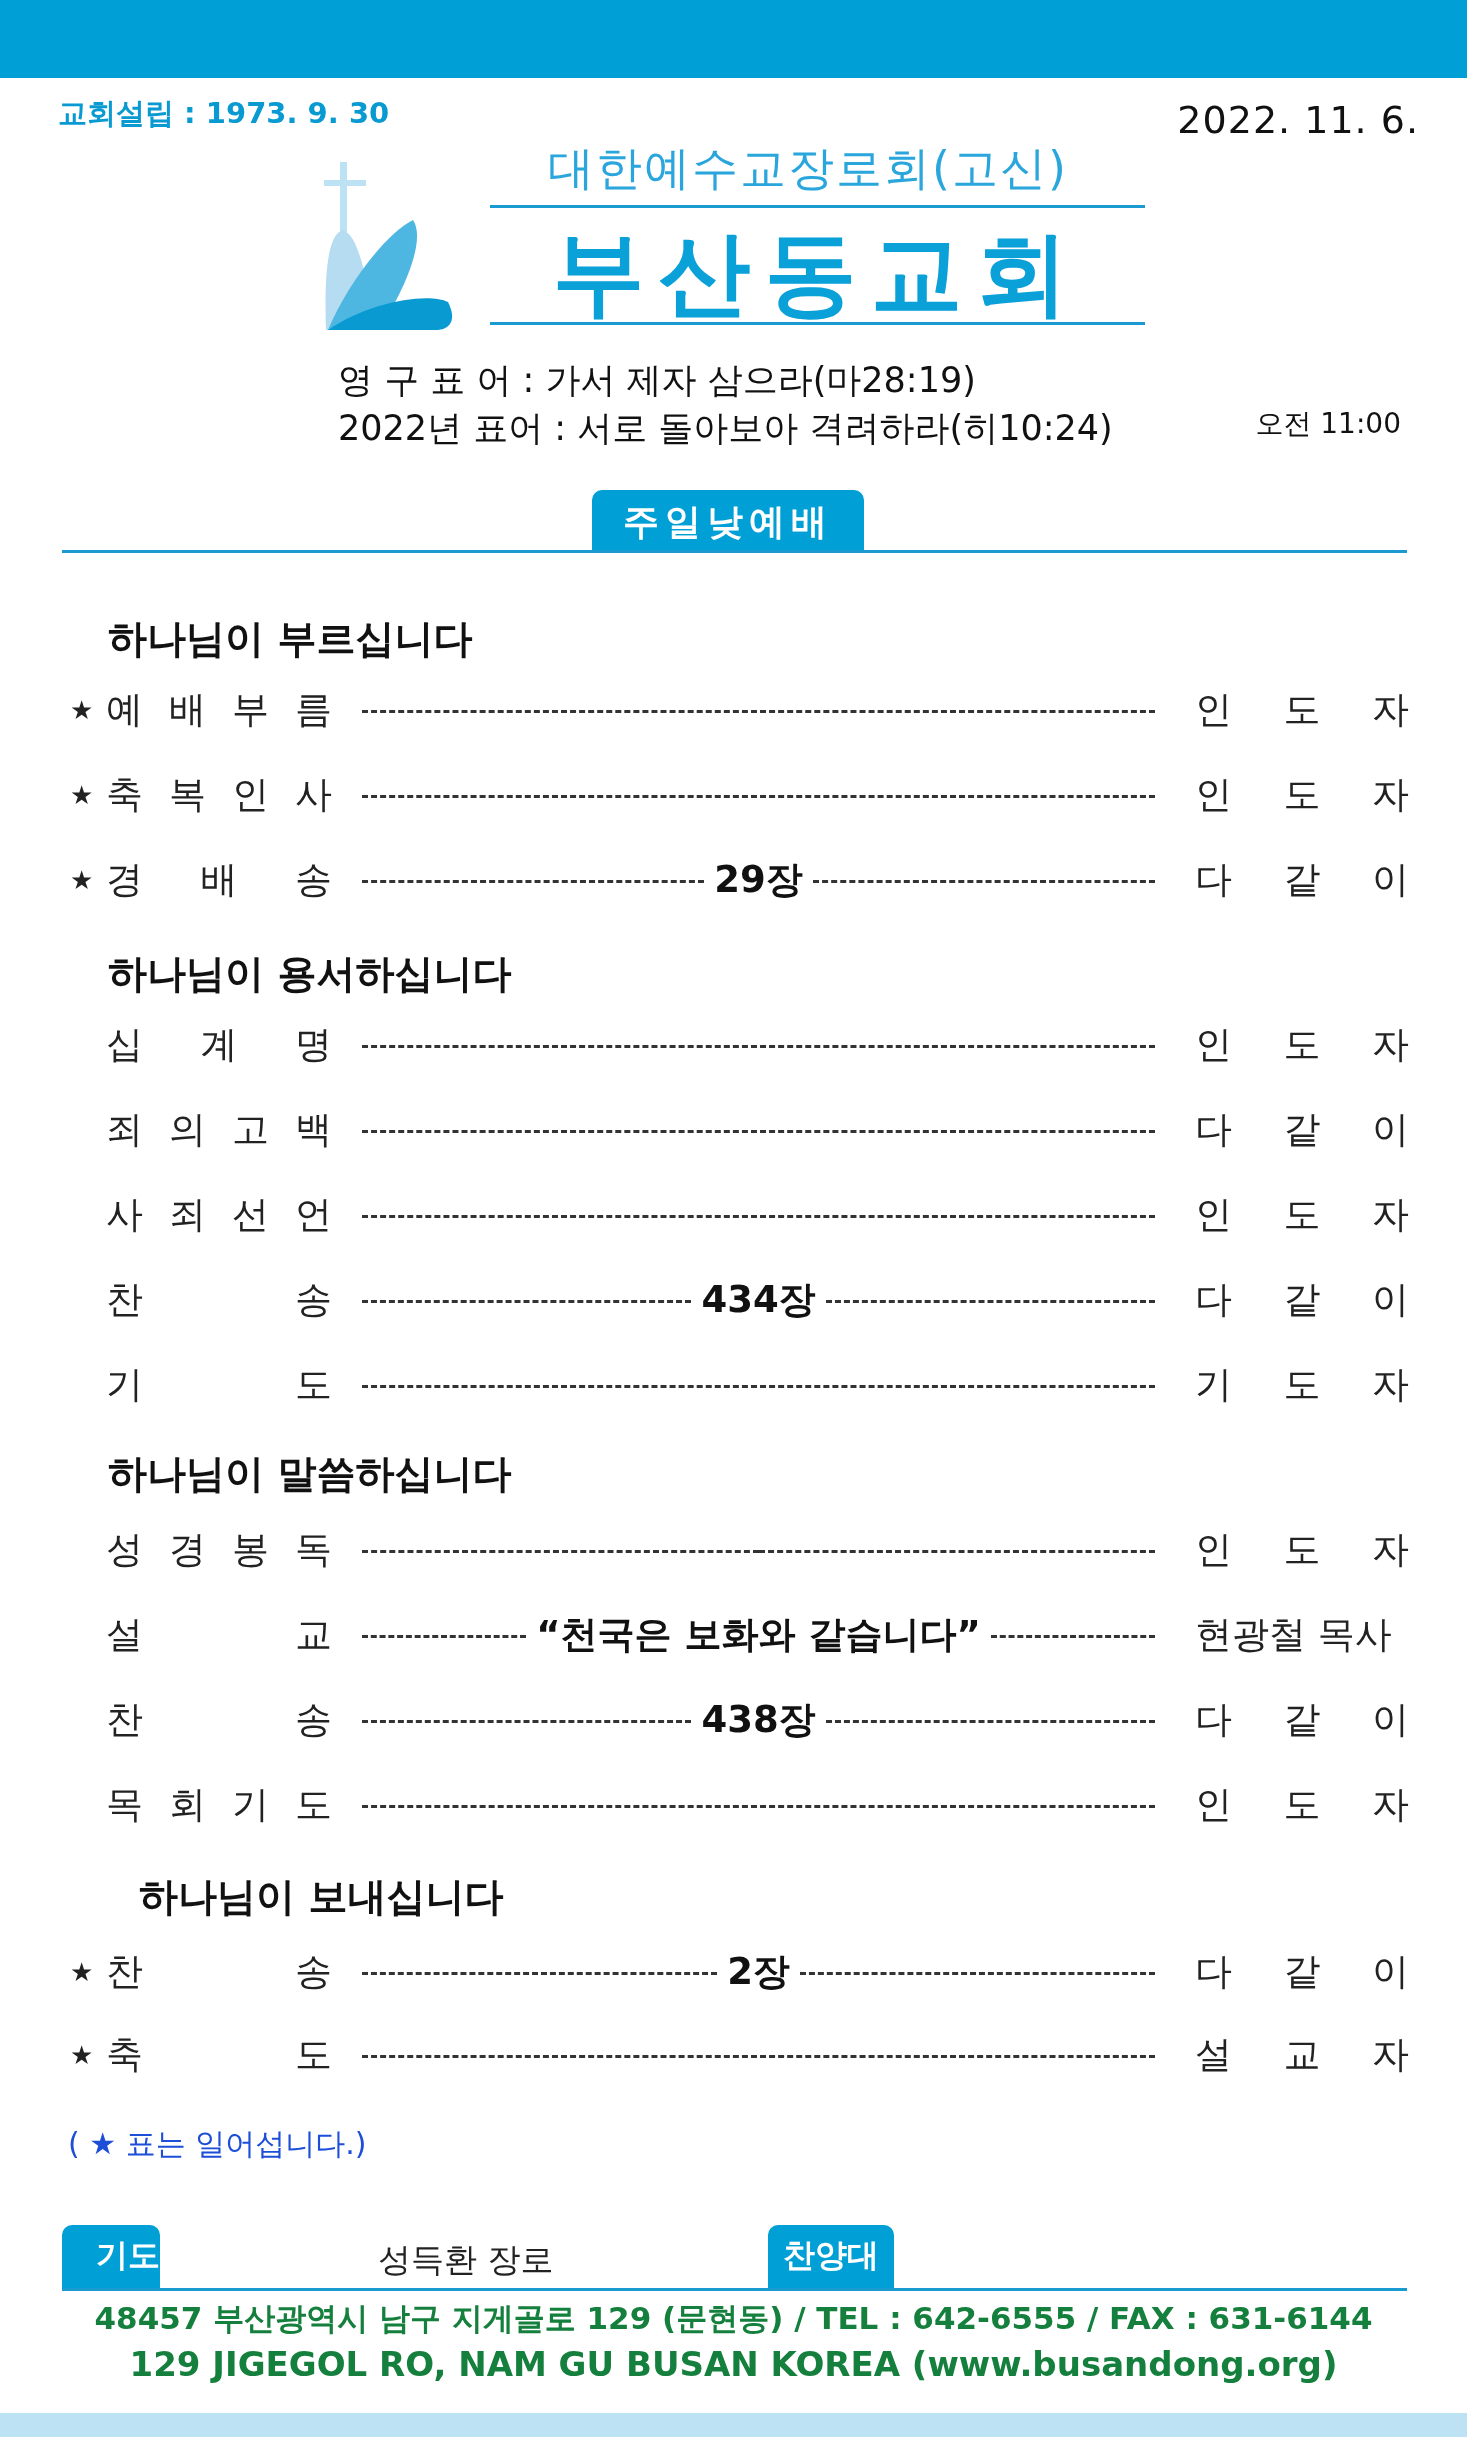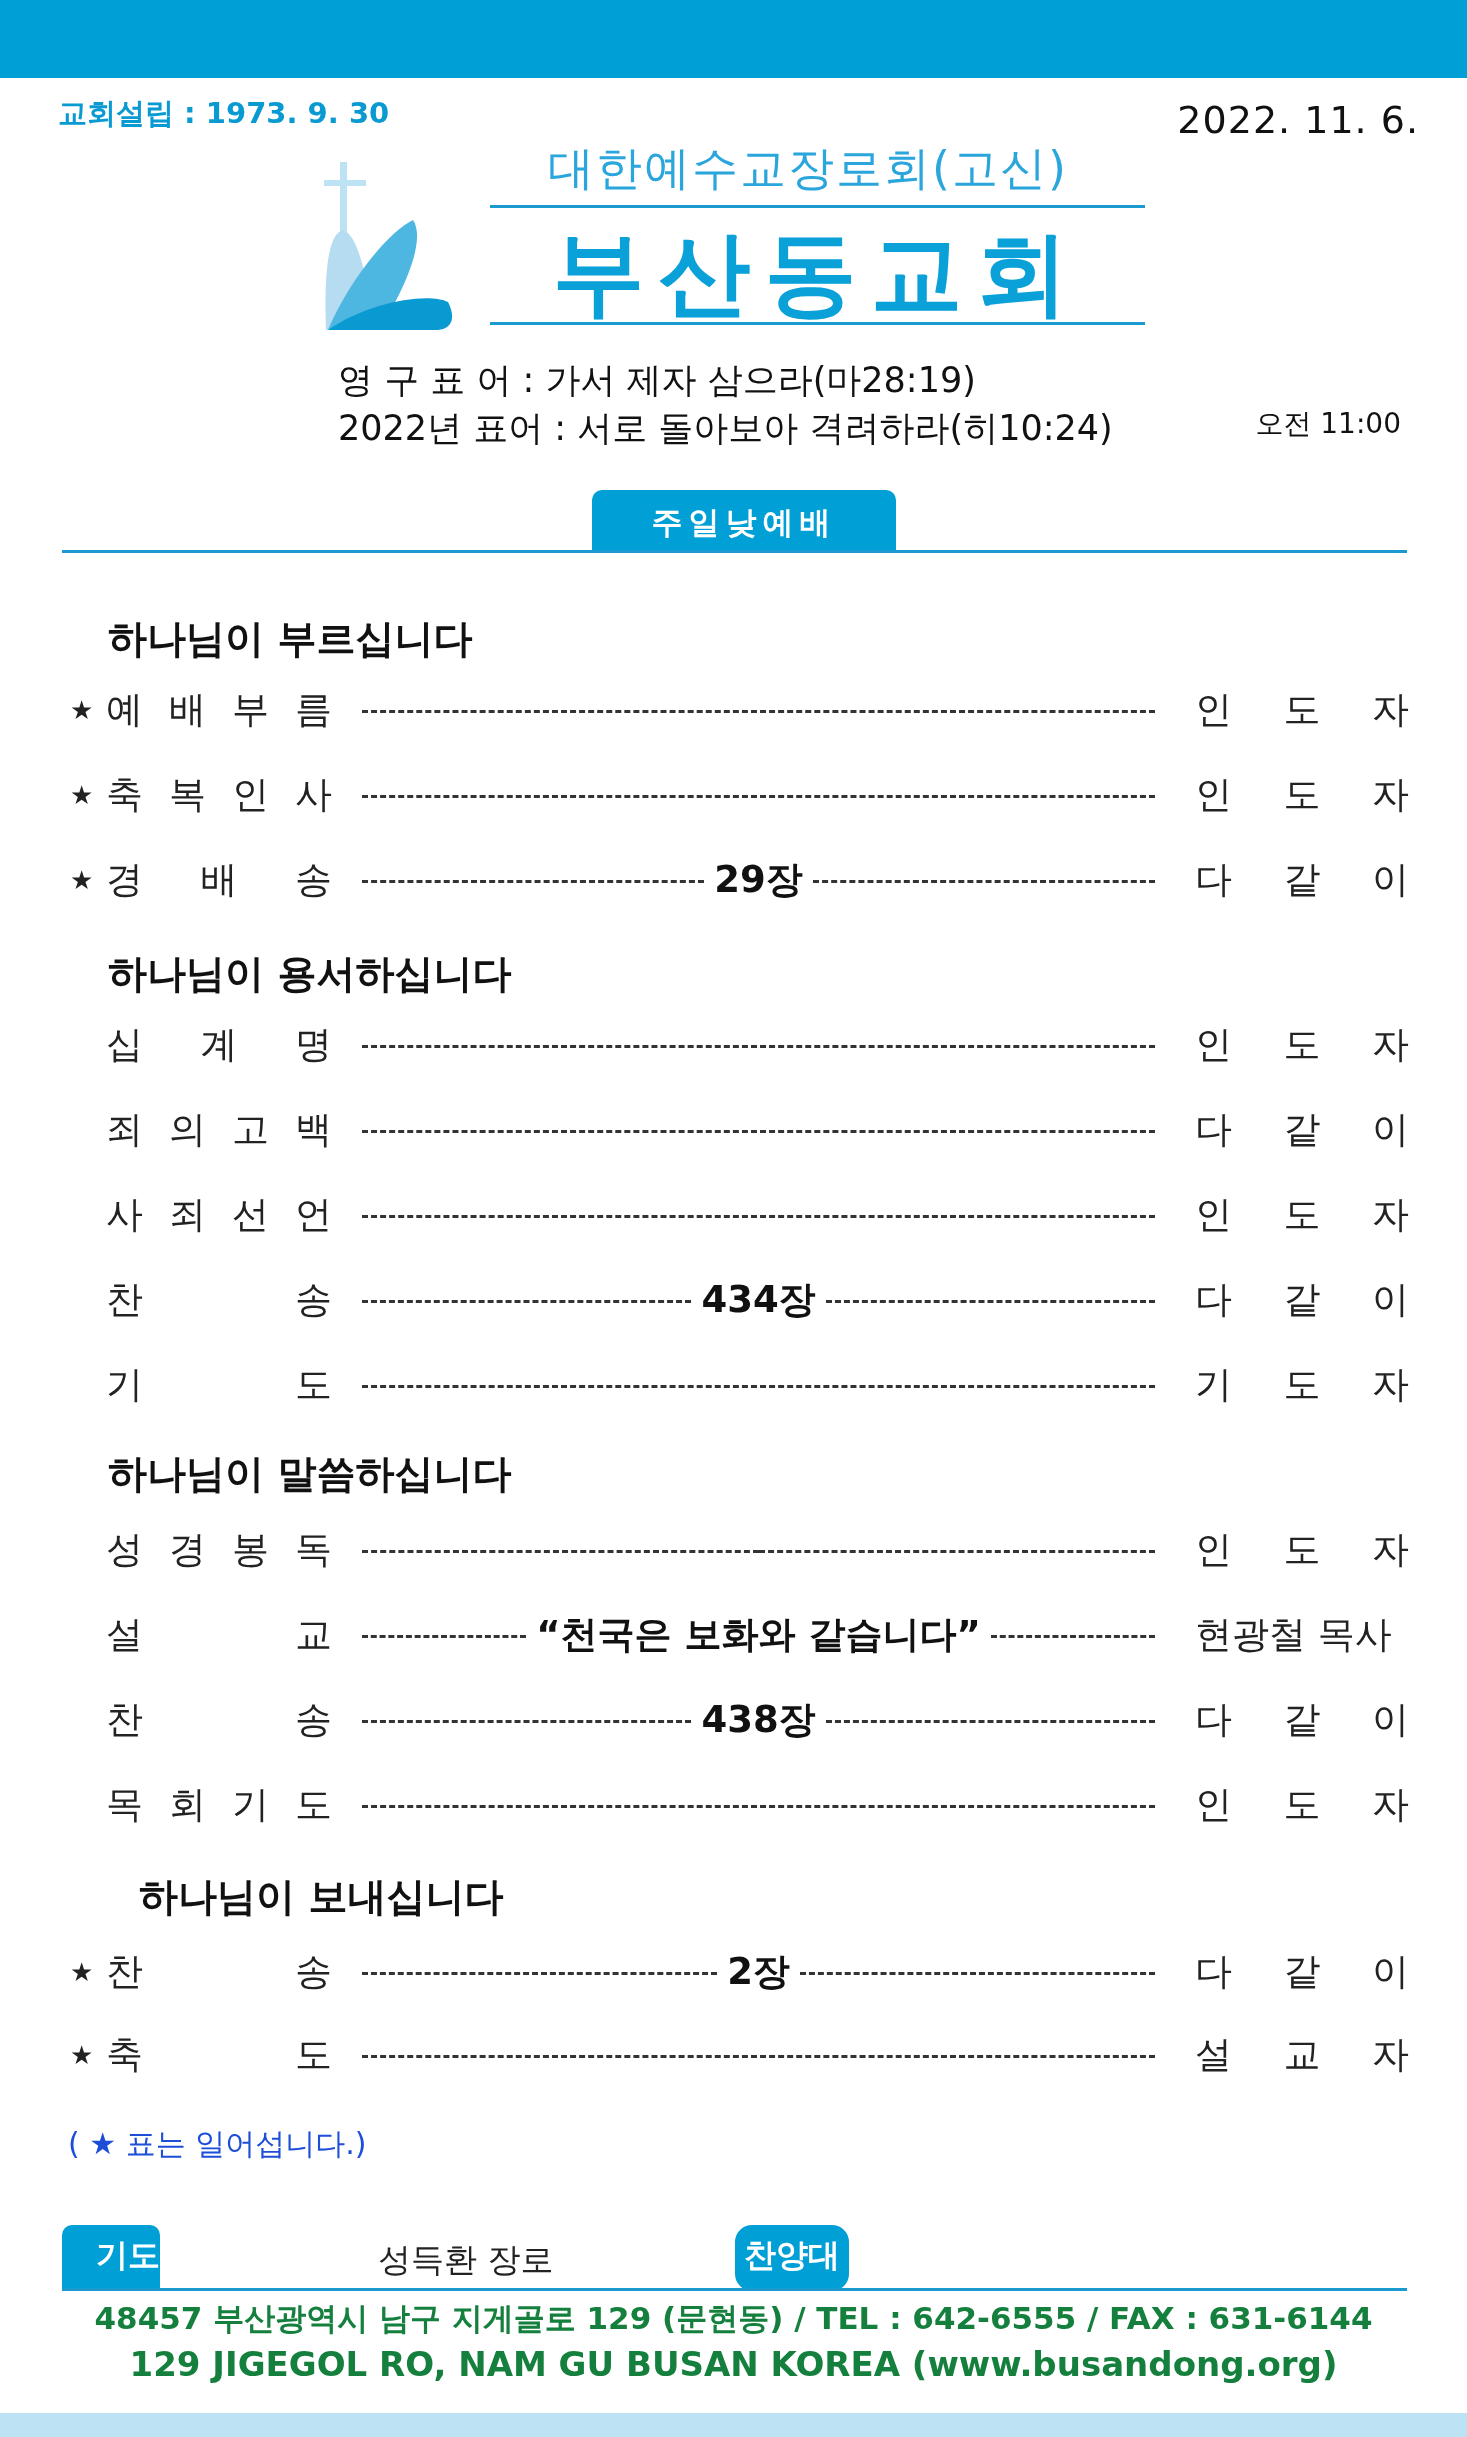--- a/index.html
+++ b/index.html
@@ -9,22 +9,22 @@
   .topbar { left:0; top:0; width:1467px; height:78px; background:#009fd5; }
   .bottomband { left:0; top:2413px; width:1467px; height:24px; background:#bde2f3; }
   .founded { left:58px; top:94px; font-size:29px; font-weight:bold; color:#0a9ad2; letter-spacing:0px; }
   .date { right:48px; top:98px; font-size:38px; color:#111; letter-spacing:1px; }
   .denom { left:548px; top:138px; font-size:46px; color:#2aa6dc; letter-spacing:2px; }
   .logo-line { height:3px; background:#1a9ad0; left:490px; width:655px; }
   .church { left:490px; top:212px; width:655px; text-align:center; font-size:92px; font-weight:bold; color:#0aa0d8; letter-spacing:14px; }
   .logo { left:318px; top:162px; width:140px; height:170px; }
   .motto { left:338px; font-size:35px; color:#111; white-space:pre; }
   .time { right:66px; top:405px; font-size:28px; color:#111; }
-  .service-tab { left:592px; top:490px; width:304px; height:62px; background:#009fd5; border-radius:10px 10px 0 0;
-                 color:#fff; font-weight:bold; font-size:31px; text-align:center; line-height:64px; letter-spacing:6px; }
+  .service-tab { left:592px; top:490px; width:272px; height:62px; background:#009fd5; border-radius:10px 10px 0 0;
+                 color:#fff; font-weight:bold; font-size:36px; text-align:center; line-height:64px; letter-spacing:6px; }
   .service-line { left:62px; top:550px; width:1345px; height:3px; background:#1a9ad0; }
   .section-title { left:108px; font-size:39px; font-weight:bold; color:#111; }
   .row { left:64px; width:1345px; height:56px; display:flex; align-items:center; font-size:37px; color:#222; }
   .row .star { width:42px; font-size:26px; text-align:left; padding-left:6px; box-sizing:border-box; }
   .row .name { width:226px; display:flex; justify-content:space-between; }
   .row .fill { flex:1; display:flex; align-items:center; margin-left:30px; margin-right:40px; }
   .row .dots { flex:1; height:0; border-top:3px dashed #333; margin-top:2px; }
   .row .mid { padding:0 10px; font-weight:bold; color:#111; white-space:nowrap; }
   .row .who { width:214px; display:flex; justify-content:space-between; }
   .note { left:68px; top:2124px; font-size:30px; color:#1d4ed8; }
@@ -301,19 +301,19 @@
         <span>교</span>
         <span>자</span>
       </span>
     </div>
   </div>
 
 <div class="abs note">( ★ 표는 일어섭니다.)</div>
 
 <div class="abs ftab" style="left:62px; width:98px;text-align:right;">기도</div>
 <div class="abs prayer-name">성득환 장로</div>
-<div class="abs ftab" style="left:735px; width:114px;border-radius:17px;">찬양대</div>
+<div class="abs ftab" style="left:768px; width:126px;">찬양대</div>
 <div class="abs fline"></div>
 
 <div class="abs addr" style="top:2298px; font-size:31px;">48457 부산광역시 남구 지게골로 129 (문현동) / TEL : 642-6555 / FAX : 631-6144</div>
 <div class="abs addr" style="top:2344px; font-size:34px;">129 JIGEGOL RO, NAM GU BUSAN KOREA (www.busandong.org)</div>
 
 <div class="abs bottomband"></div>
 
 </body></html>

